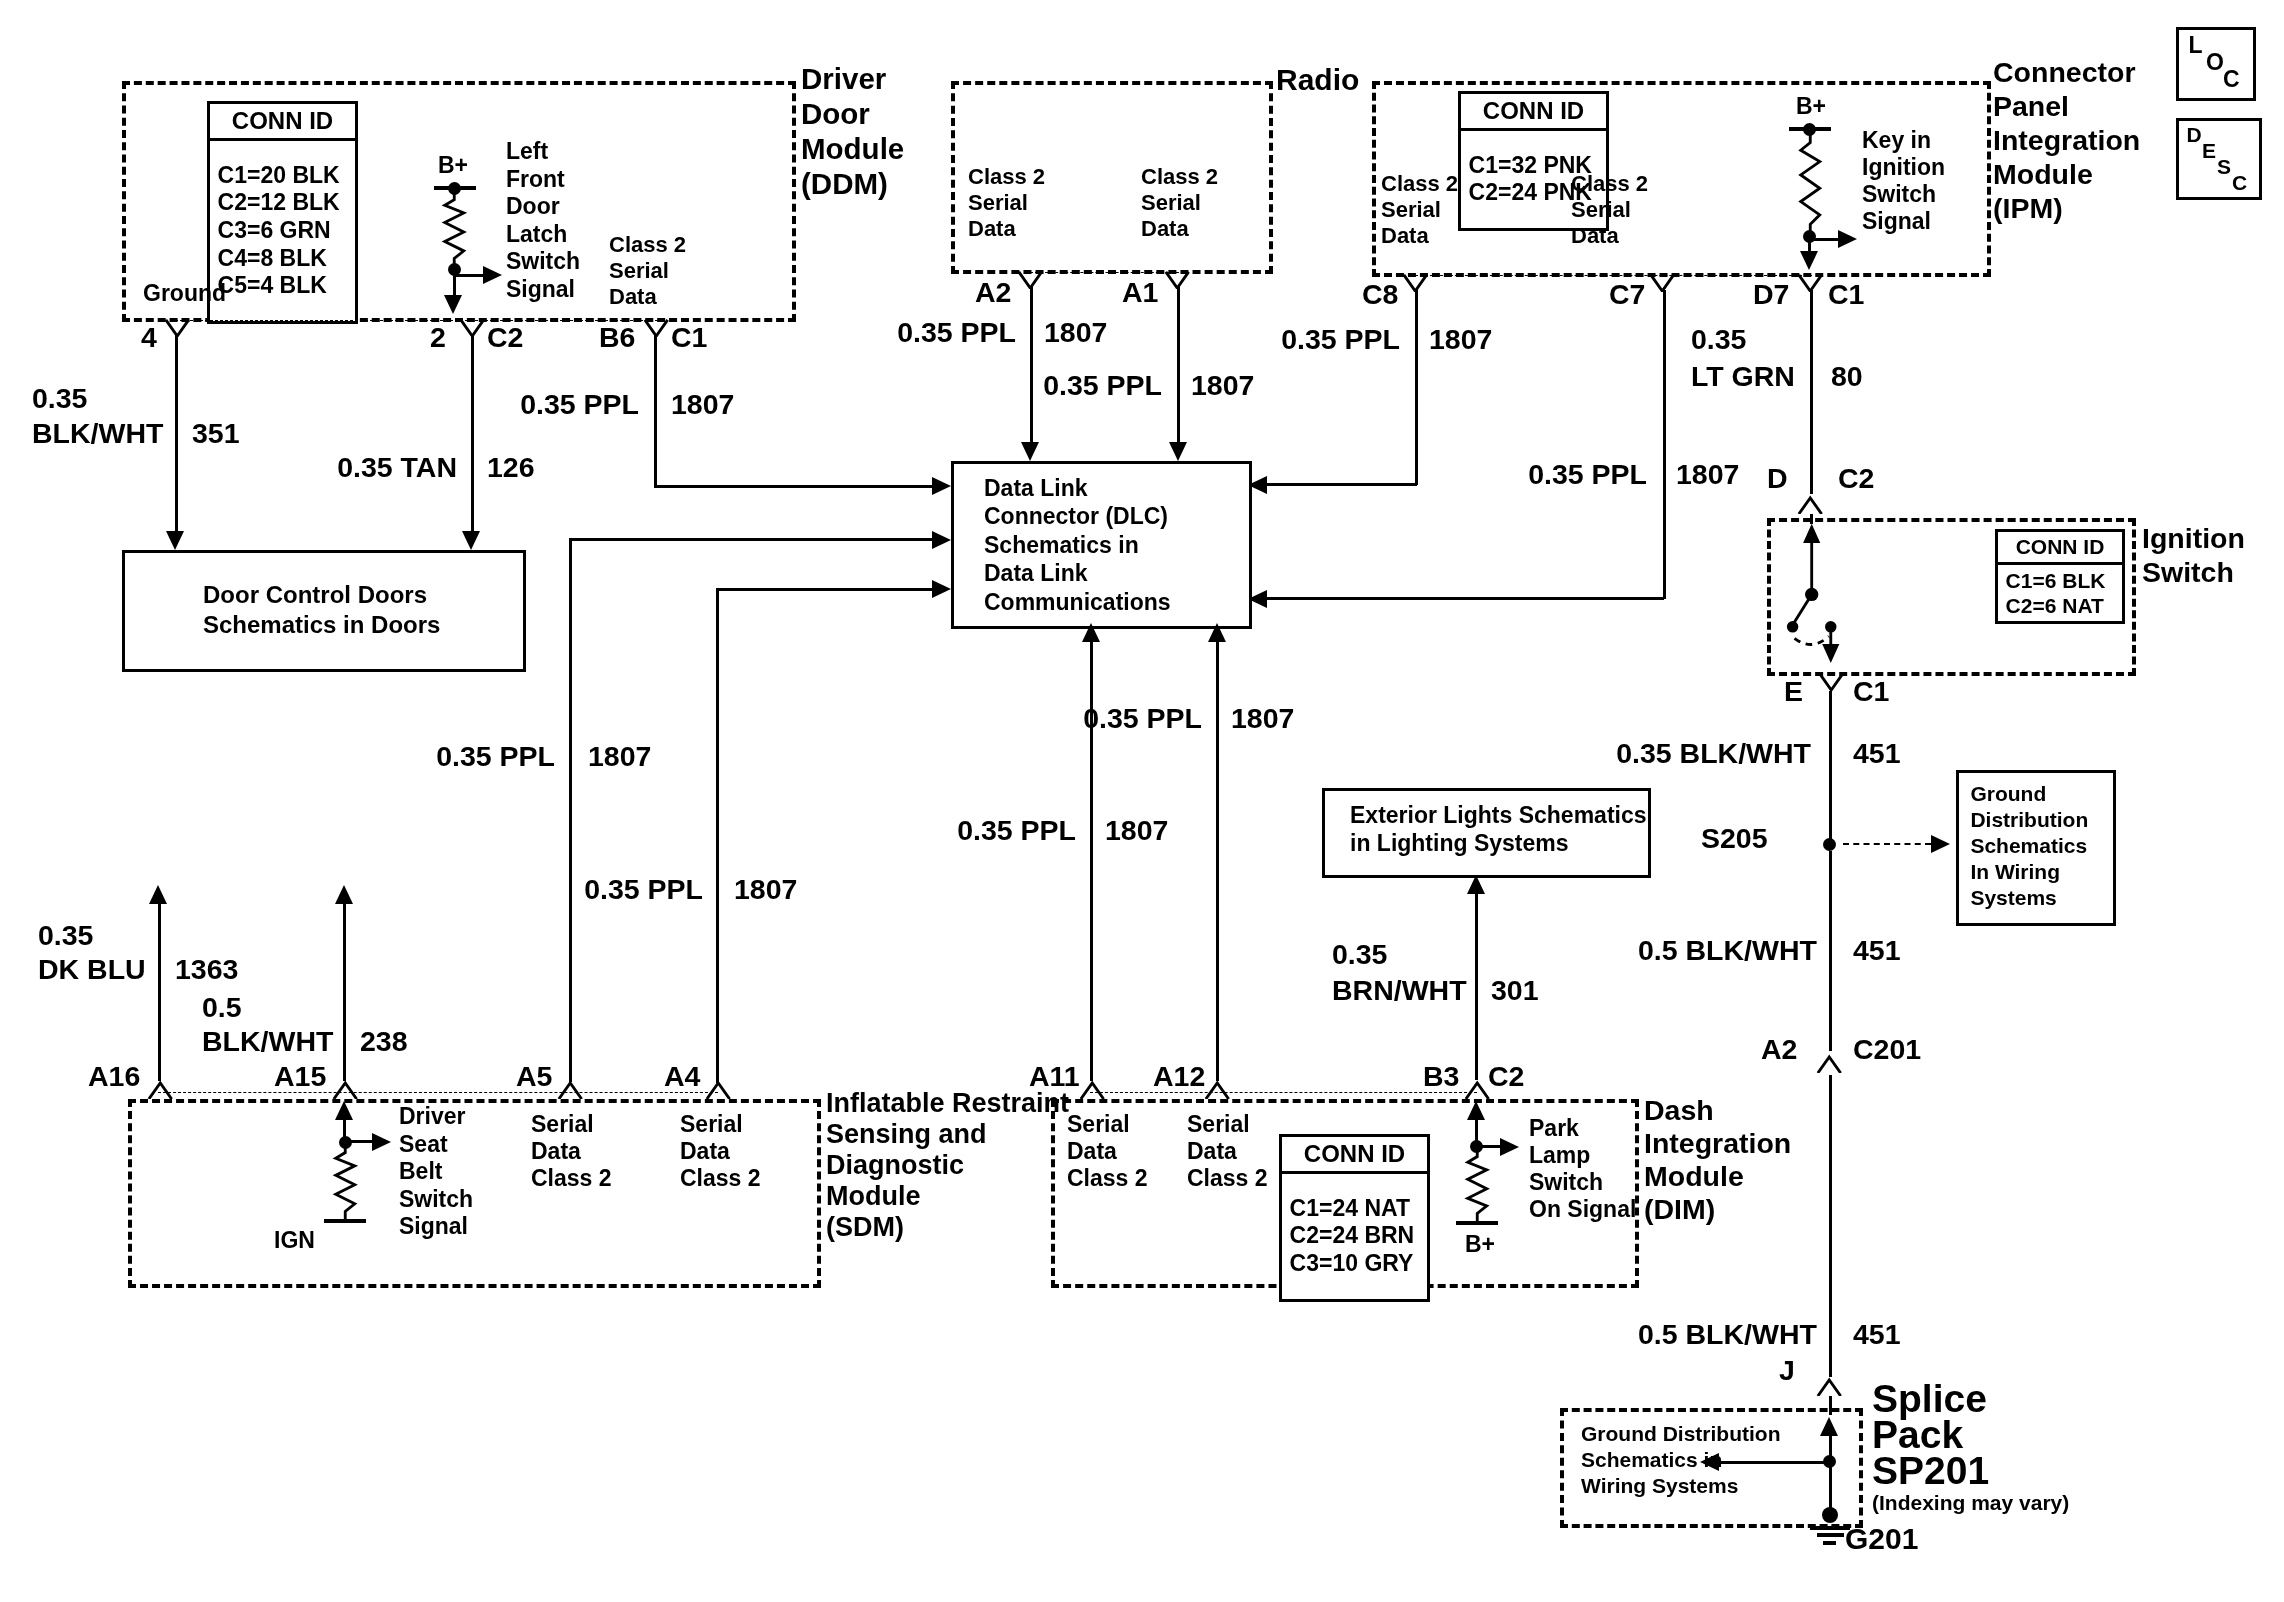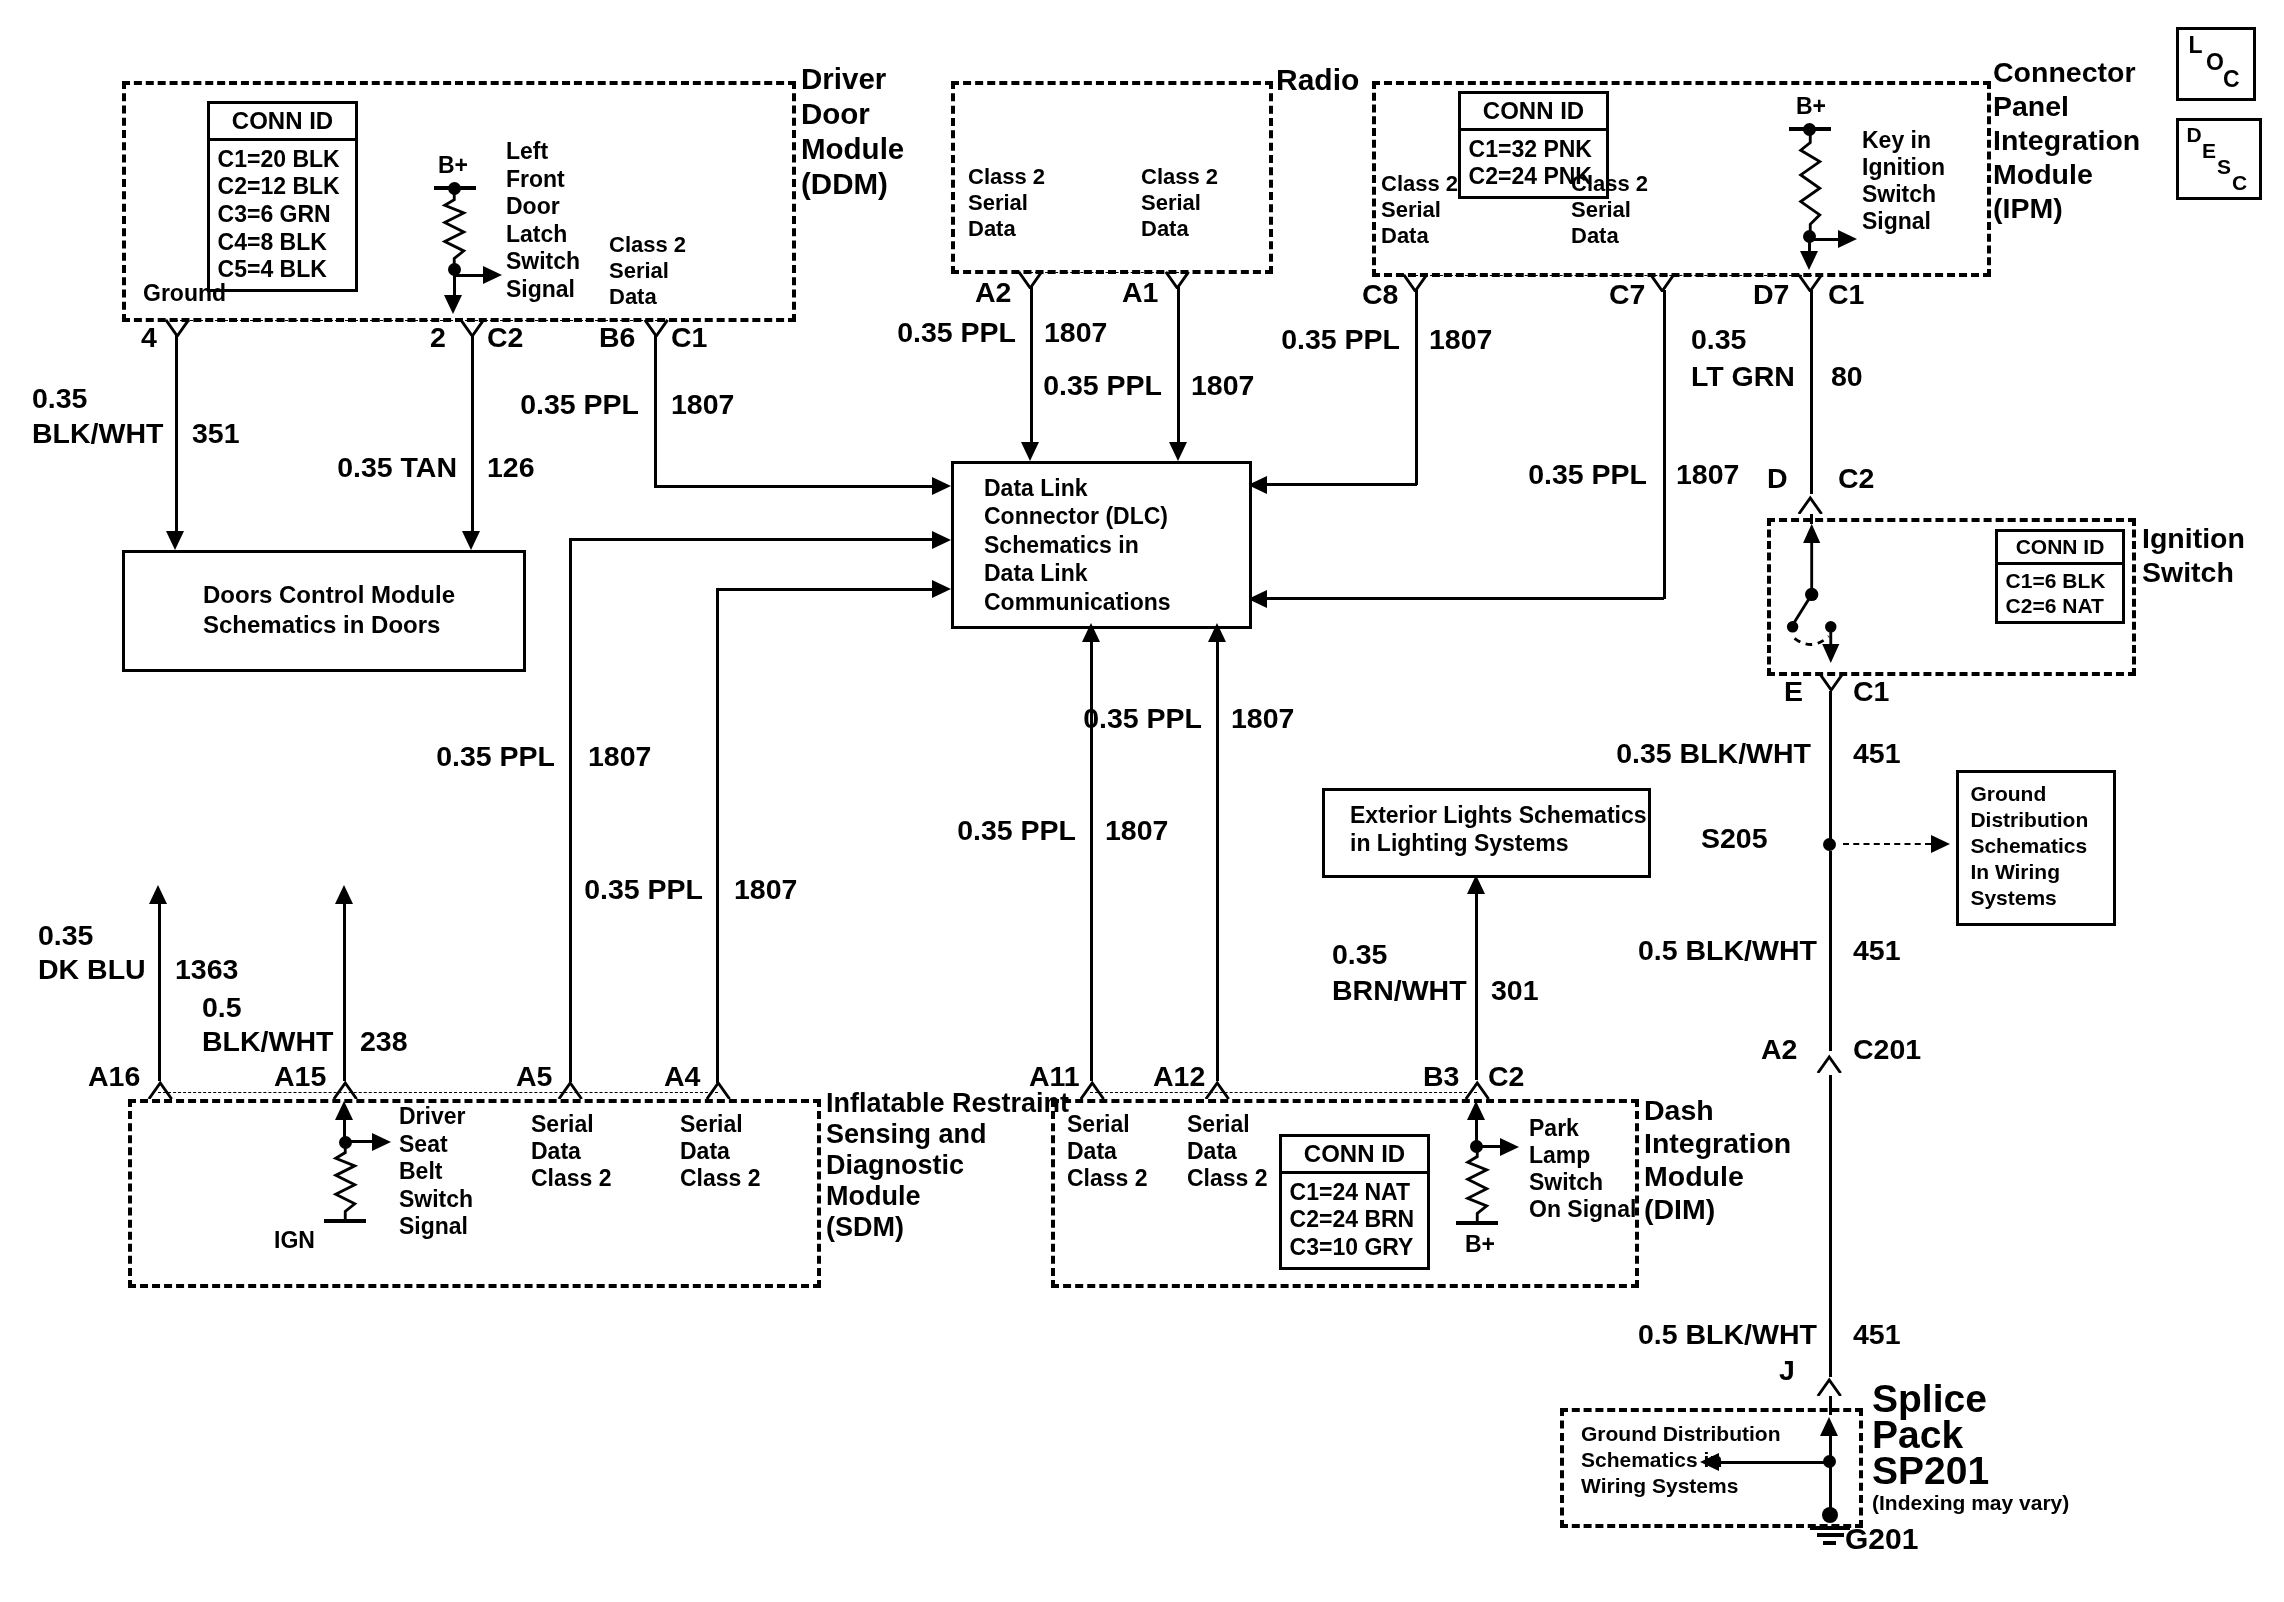--- a/index.html
+++ b/index.html
@@ -29,21 +29,21 @@
   .arr{position:absolute;width:0;height:0}
   .arr-r{border-top:9.5px solid transparent;border-bottom:9.5px solid transparent;border-left:19px solid #000}
   .arr-l{border-top:9.5px solid transparent;border-bottom:9.5px solid transparent;border-right:19px solid #000}
   .arr-u{border-left:9.5px solid transparent;border-right:9.5px solid transparent;border-bottom:19px solid #000}
   .arr-d{border-left:9.5px solid transparent;border-right:9.5px solid transparent;border-top:19px solid #000}
   .dot{position:absolute;width:13.3px;height:13.3px;border-radius:50%;background:#000}
   .bigdot{position:absolute;width:16px;height:16px;border-radius:50%;background:#000}
   .conn{position:absolute;border:3.8px solid #000;background:#fff}
   .conn .t{font-size:24px;text-align:center;padding:2.9px 5.7px;border-bottom:3.8px solid #000}
   .conn .r{font-size:23px;line-height:27.6px;text-align:left;padding:0 7.6px}
-  .conn .pad{padding:5px 0}
+  .conn .pad{padding:21px 0}
   .pin{position:absolute}
   .gline{position:absolute;background:#000;height:3.8px}
   .bbar{position:absolute;background:#000;width:42px;height:3.8px}
 </style>
 </head>
 <body>
 
 <div id="canvas">
 
   <div class="sbox" style="left:2176px;top:27px;width:74px;height:68px">
@@ -129,21 +129,21 @@
   <span class="lb f30" style="left:487px;top:451px">126</span>
 
   <div class="wv" style="left:654px;top:335px;height:152px"></div>
   <div class="wh" style="left:654px;top:485px;width:282px"></div>
   <div class="arr arr-r" style="left:932px;top:477px"></div>
   <span class="lb f30 rt" style="left:487px;top:388px;width:152px">0.35 PPL</span>
   <span class="lb f30" style="left:671px;top:388px">1807</span>
 
   <div class="sbox" style="left:122px;top:550px;width:398px;height:116px">
     <div class="tblock tb31" style="left:78px;top:27px">
-      <div>Doors Control Module</div>
+      <div>Door Control Doors</div>
       <div>Schematics in Doors</div>
     </div>
   </div>
 
   <div class="dbox" style="left:951px;top:81px;width:314px;height:185px"></div>
   <span class="lb" style="left:1276px;top:63px;font-size:30px">Radio</span>
   <div class="tblock tb27" style="left:968px;top:164px">
     <div>Class 2</div>
     <div>Serial</div>
     <div>Data</div>

